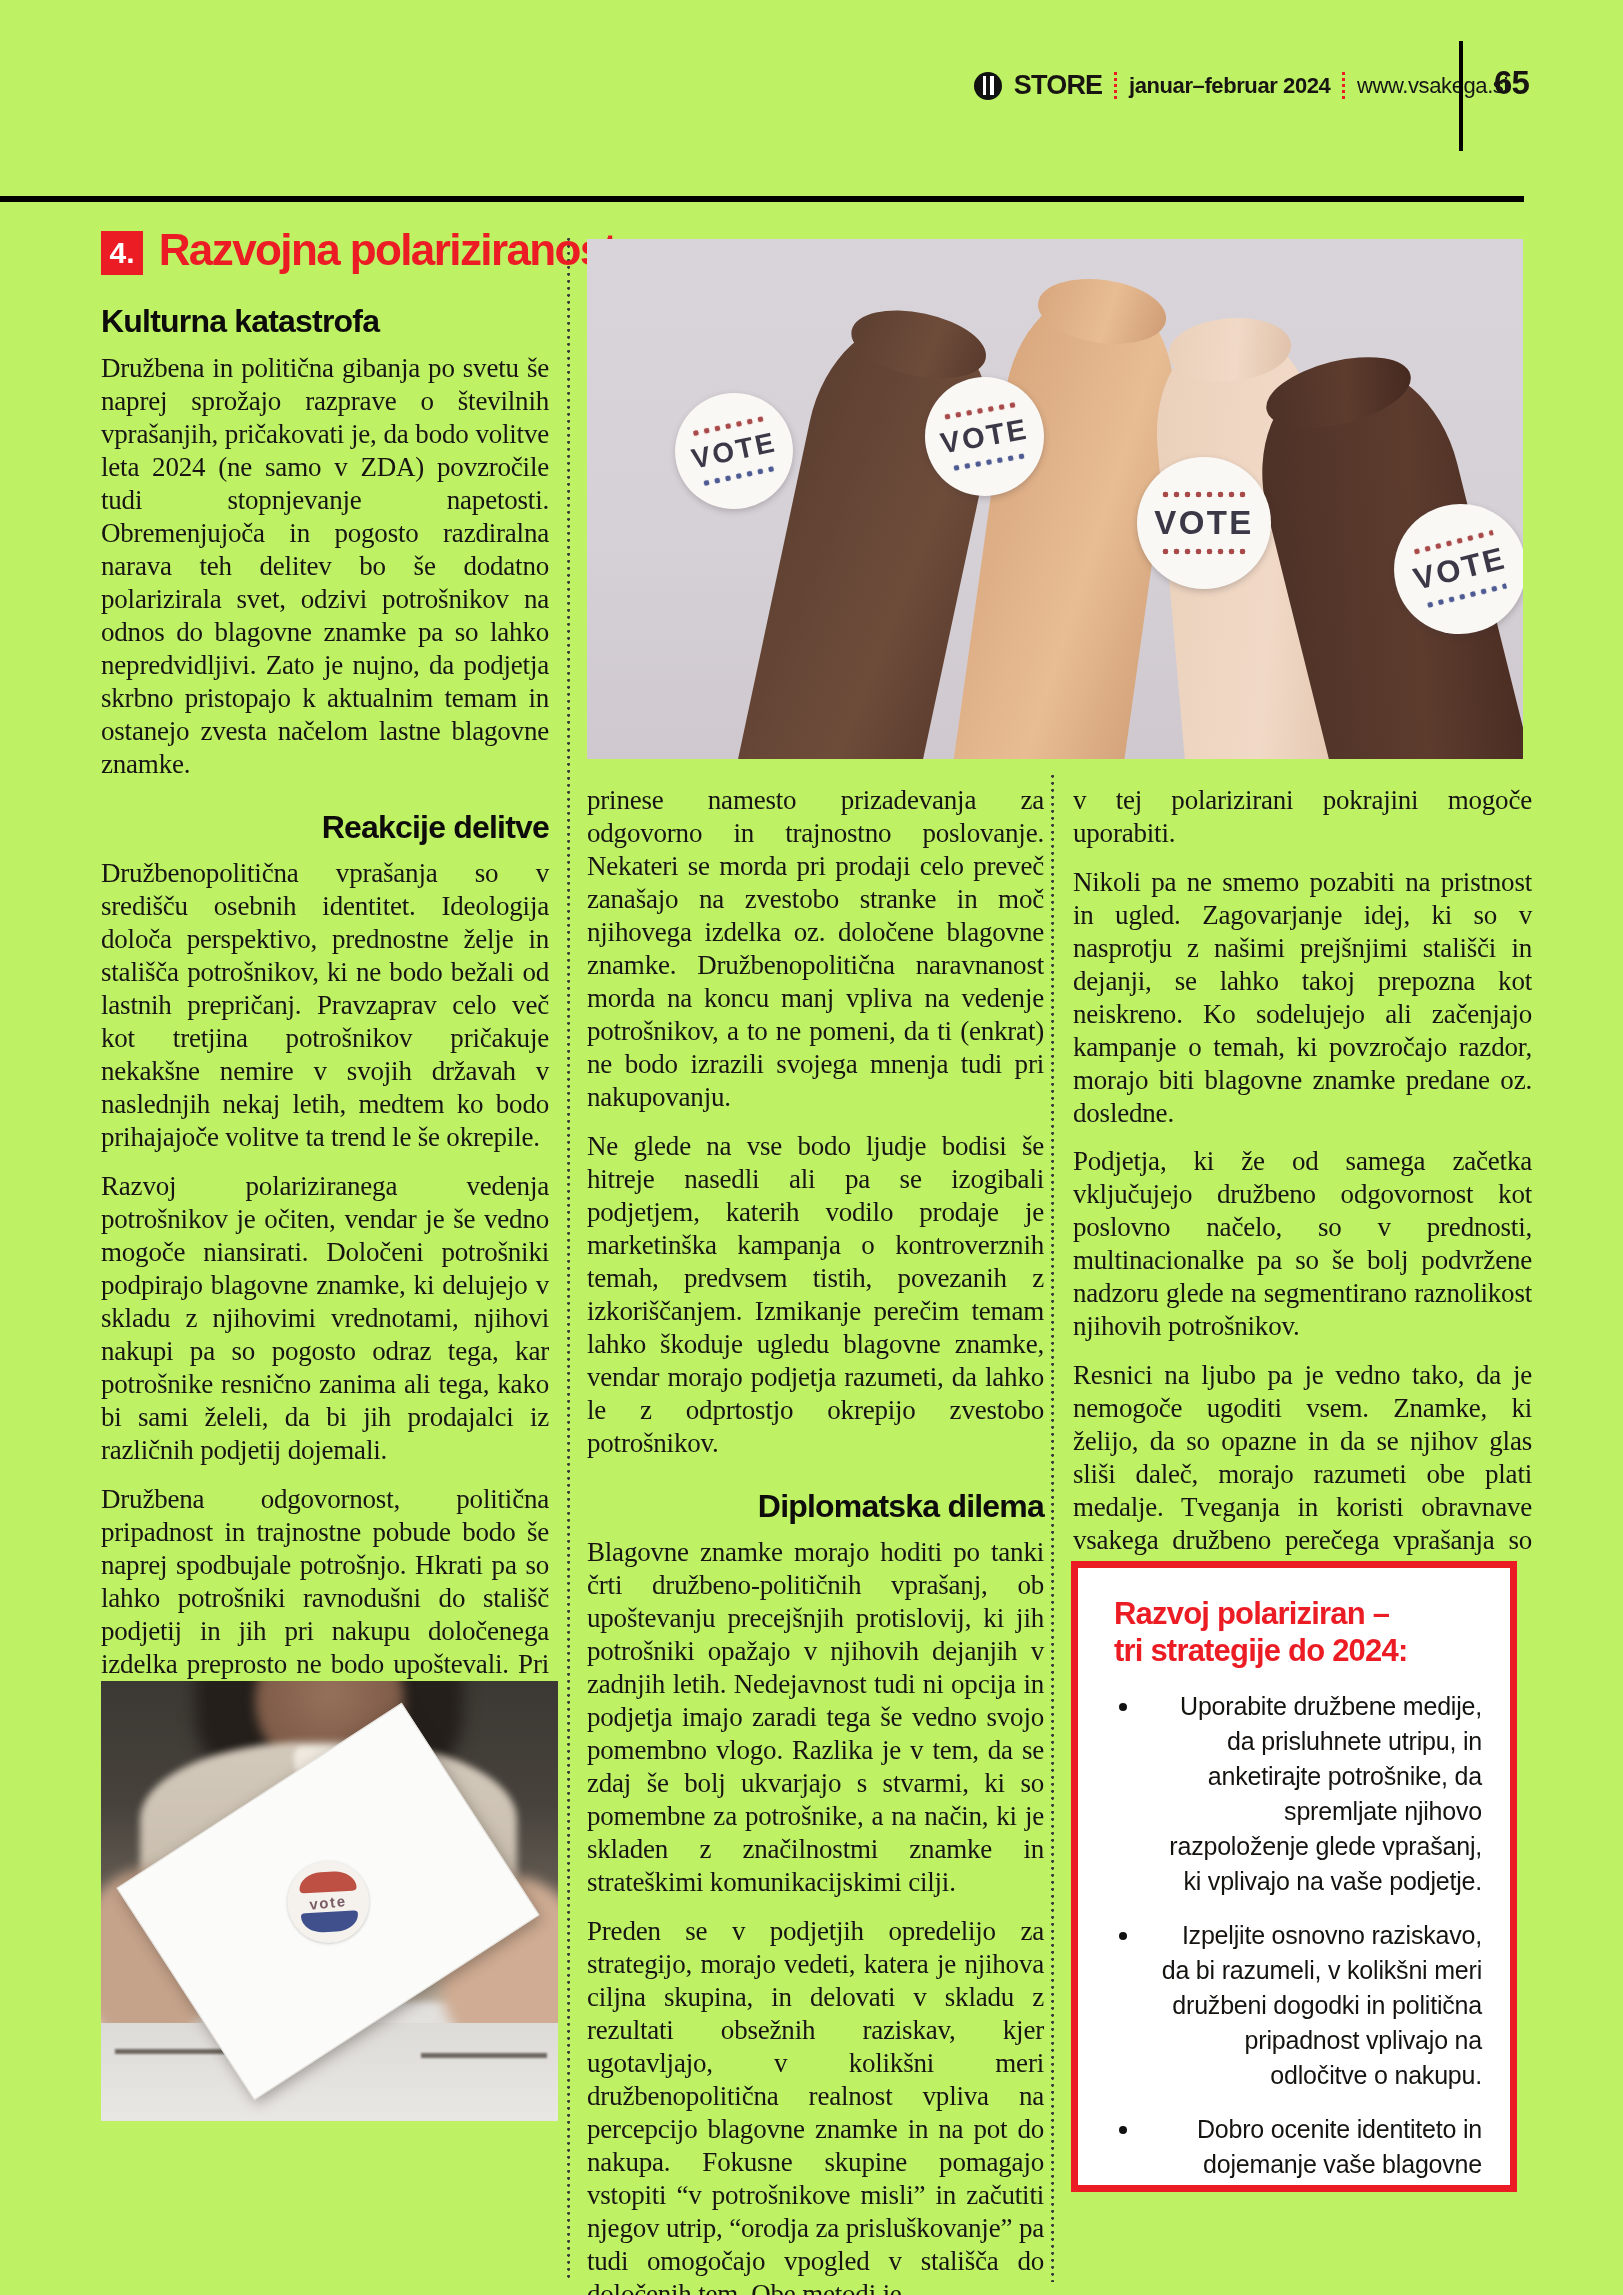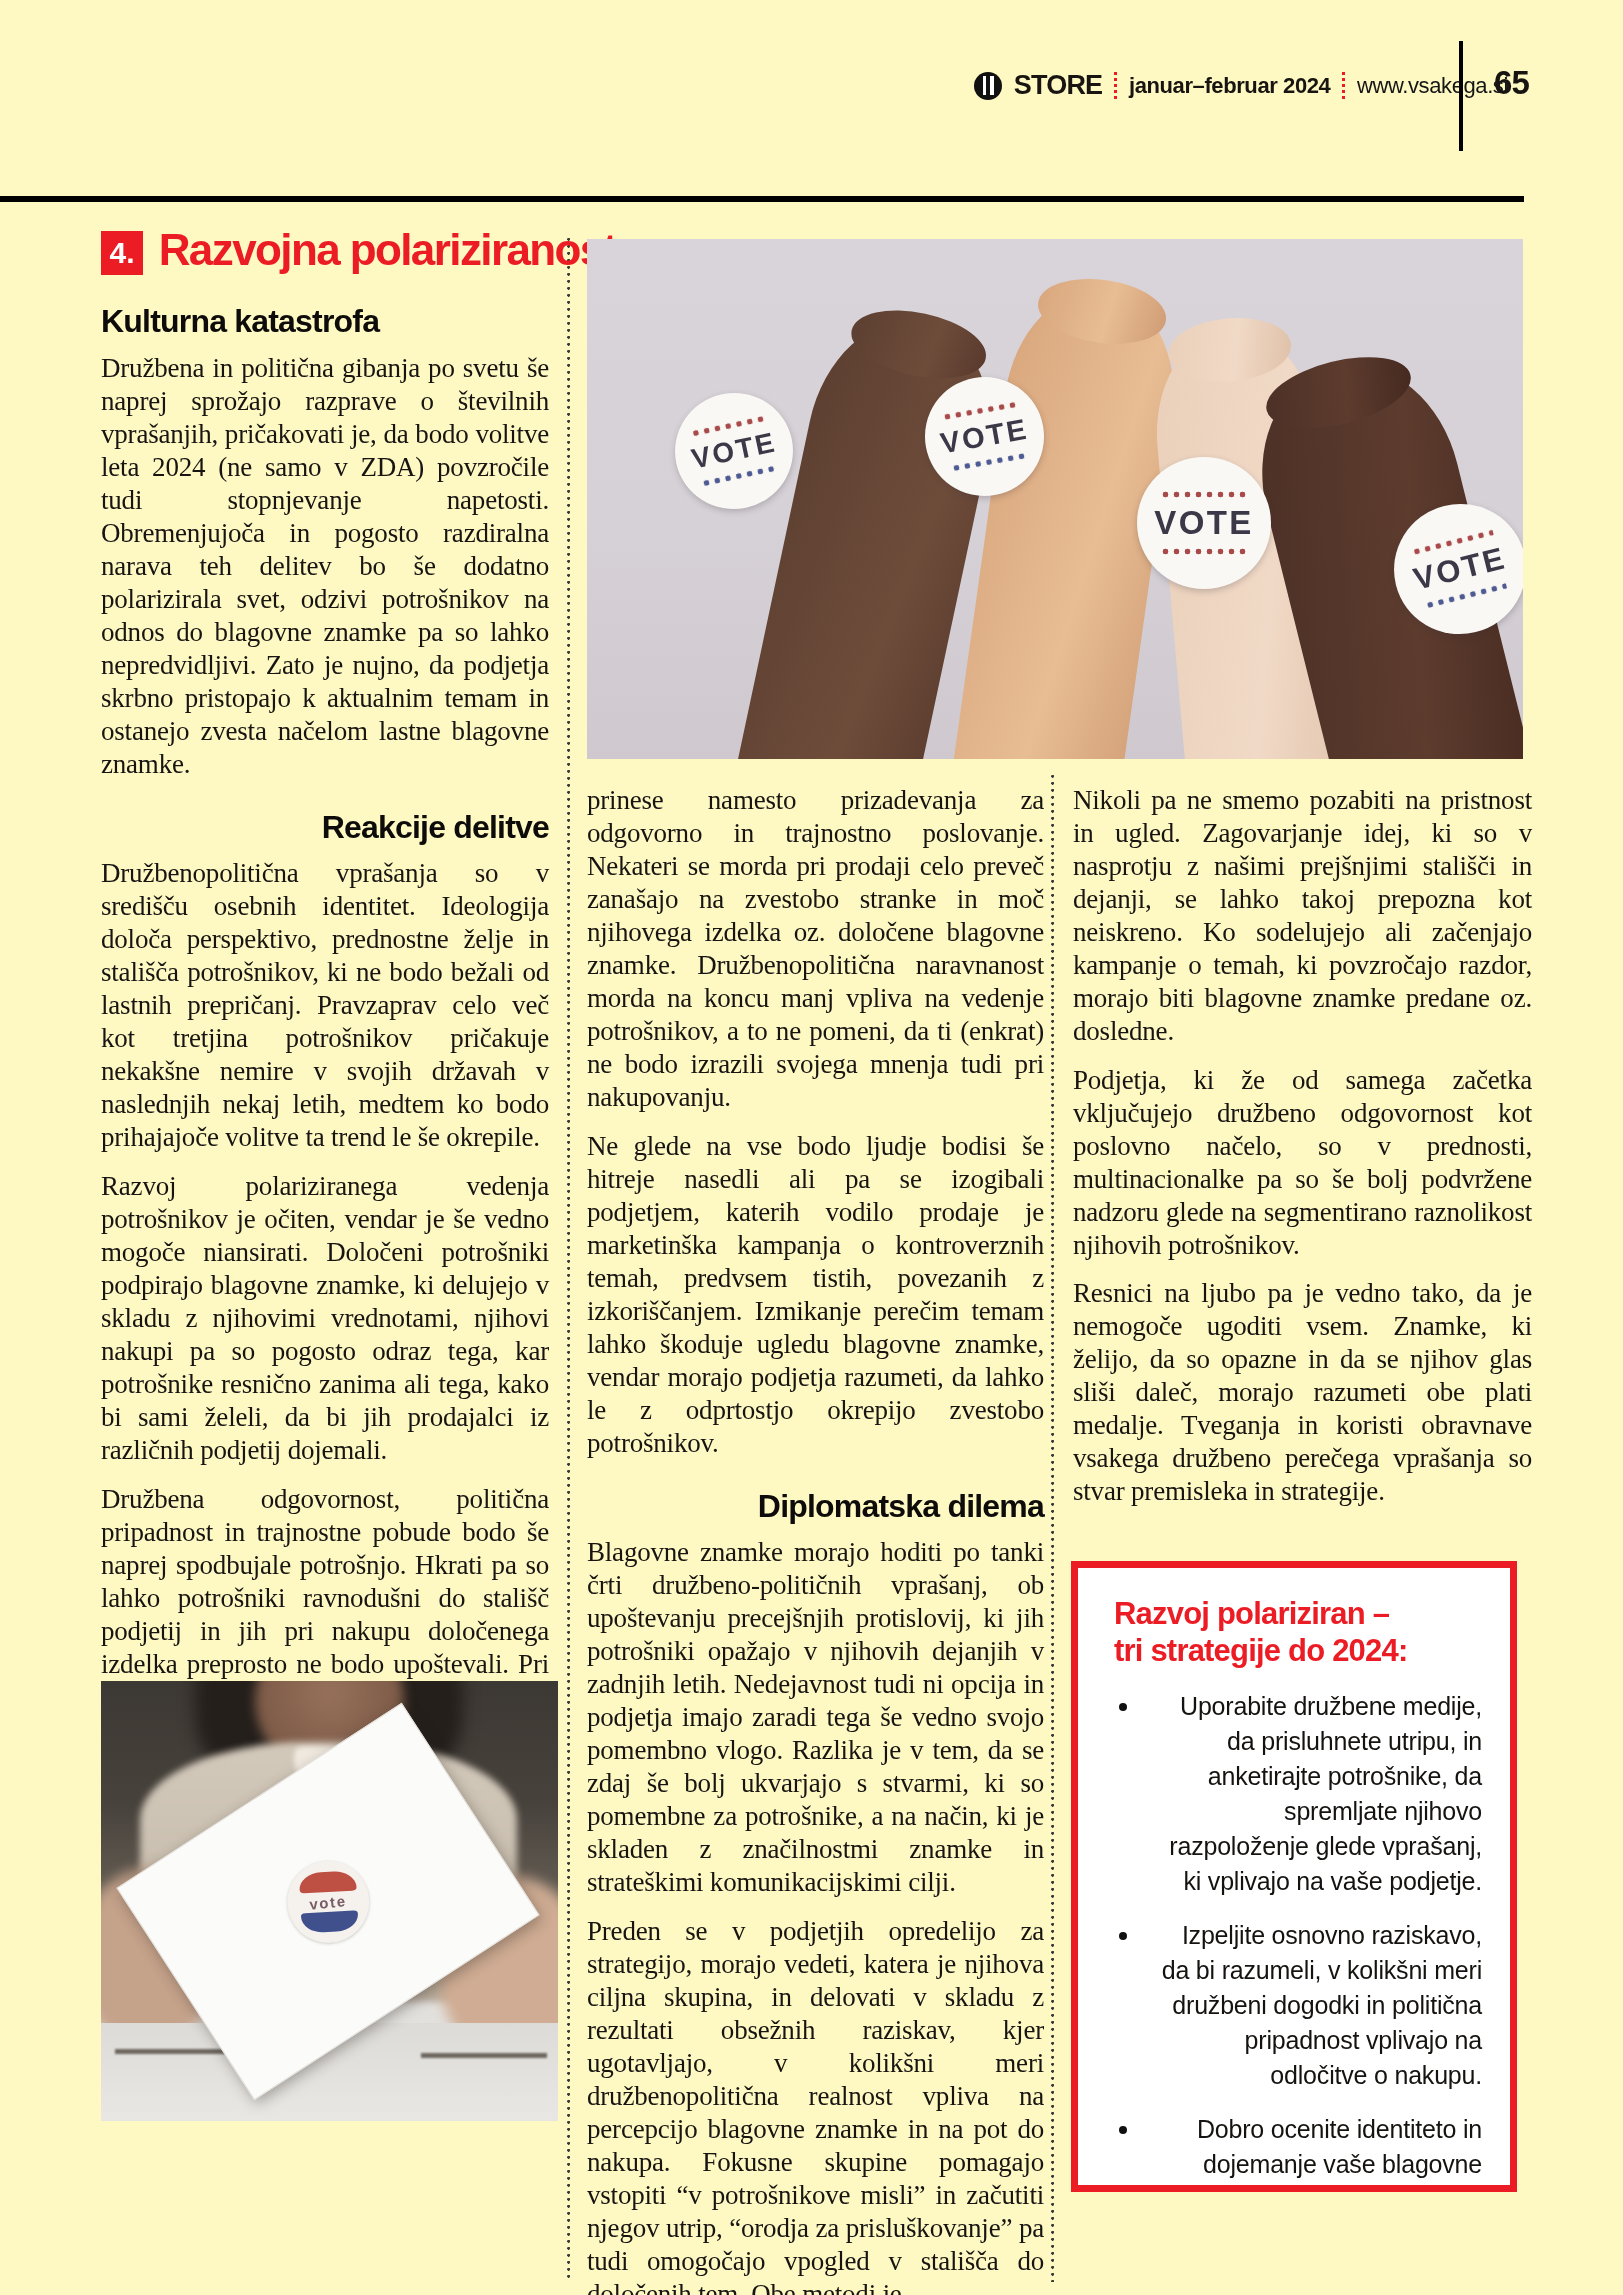--- a/index.html
+++ b/index.html
@@ -1,16 +1,16 @@
 <!DOCTYPE html>
 <html style="font-size:12.6px"><head>
 <meta charset="utf-8">
 <style>
   html,body{margin:0;padding:0;background:#888;}
-  .page{position:relative;width:1623px;height:2295px;background:#fef9c3;overflow:hidden;
+  .page{position:relative;width:1623px;height:2295px;background:#bef264;overflow:hidden;
         font-family:"Liberation Serif", serif;color:#171412;}
 
   
   .hdr{position:absolute;top:68px;left:974px;height:35px;display:flex;align-items:center;gap:11.8px;
        font-family:"Liberation Sans", sans-serif;}
   .logo{width:28px;height:28px;border-radius:50%;background:#111;position:relative;flex:0 0 auto;}
   .logo::before{content:"";position:absolute;left:8.6px;top:4.7px;width:3.9px;height:19px;background:#fff;}
   .logo::after{content:"";position:absolute;left:15.7px;top:4.7px;width:3.9px;height:19px;background:#fff;}
   .brand{font-weight:bold;font-size:27px;letter-spacing:-0.8px;}
   .hsep{width:0;height:27px;border-left:3.1px dotted #ec1c24;}
@@ -147,20 +147,21 @@
 
   <div class="col" id="col2">
     <p>prinese namesto prizadevanja za odgovorno in trajnostno poslovanje. Nekateri se morda pri prodaji celo preveč zanašajo na zvestobo stranke in moč njihovega izdelka oz. določene blagovne znamke. Družbenopolitična naravnanost morda na koncu manj vpliva na vedenje potrošnikov, a to ne pomeni, da ti (enkrat) ne bodo izrazili svojega mnenja tudi pri nakupovanju.</p>
     <p>Ne glede na vse bodo ljudje bodisi še hitreje nasedli ali pa se izogibali podjetjem, katerih vodilo prodaje je marketinška kampanja o kontroverznih temah, predvsem tistih, povezanih z izkoriščanjem. Izmikanje perečim temam lahko škoduje ugledu blagovne znamke, vendar morajo podjetja razumeti, da lahko le z odprtostjo okrepijo zvestobo potrošnikov.</p>
     <h3 class="mid">Diplomatska dilema</h3>
     <p>Blagovne znamke morajo hoditi po tanki črti družbeno-političnih vprašanj, ob upoštevanju precejšnjih protislovij, ki jih potrošniki opažajo v njihovih dejanjih v zadnjih letih. Nedejavnost tudi ni opcija in podjetja imajo zaradi tega še vedno svojo pomembno vlogo. Razlika je v tem, da se zdaj še bolj ukvarjajo s stvarmi, ki so pomembne za potrošnike, a na način, ki je skladen z značilnostmi znamke in strateškimi komunikacijskimi cilji.</p>
     <p>Preden se v podjetjih opredelijo za strategijo, morajo vedeti, katera je njihova ciljna skupina, in delovati v skladu z rezultati obsežnih raziskav, kjer ugotavljajo, v kolikšni meri družbenopolitična realnost vpliva na percepcijo blagovne znamke in na pot do nakupa. Fokusne skupine pomagajo vstopiti “v potrošnikove misli” in začutiti njegov utrip, “orodja za prisluškovanje” pa tudi omogočajo vpogled v stališča do določenih tem. Obe metodi je</p>
   </div>
 
   <div class="col" id="col3">
+    <p>v tej polarizirani pokrajini mogoče uporabiti.</p>
     <p>Nikoli pa ne smemo pozabiti na pristnost in ugled. Zagovarjanje idej, ki so v nasprotju z našimi prejšnjimi stališči in dejanji, se lahko takoj prepozna kot neiskreno. Ko sodelujejo ali začenjajo kampanje o temah, ki povzročajo razdor, morajo biti blagovne znamke predane oz. dosledne.</p>
     <p>Podjetja, ki že od samega začetka vključujejo družbeno odgovornost kot poslovno načelo, so v prednosti, multinacionalke pa so še bolj podvržene nadzoru glede na segmentirano raznolikost njihovih potrošnikov.</p>
     <p>Resnici na ljubo pa je vedno tako, da je nemogoče ugoditi vsem. Znamke, ki želijo, da so opazne in da se njihov glas sliši daleč, morajo razumeti obe plati medalje. Tveganja in koristi obravnave vsakega družbeno perečega vprašanja so stvar premisleka in strategije.</p>
   </div>
 
   <div class="photo1">
     <div class="arm" id="arm1"></div>
     <div class="arm" id="arm2"></div>
     <div class="arm" id="arm3"></div>
     <div class="arm" id="arm4"></div>

